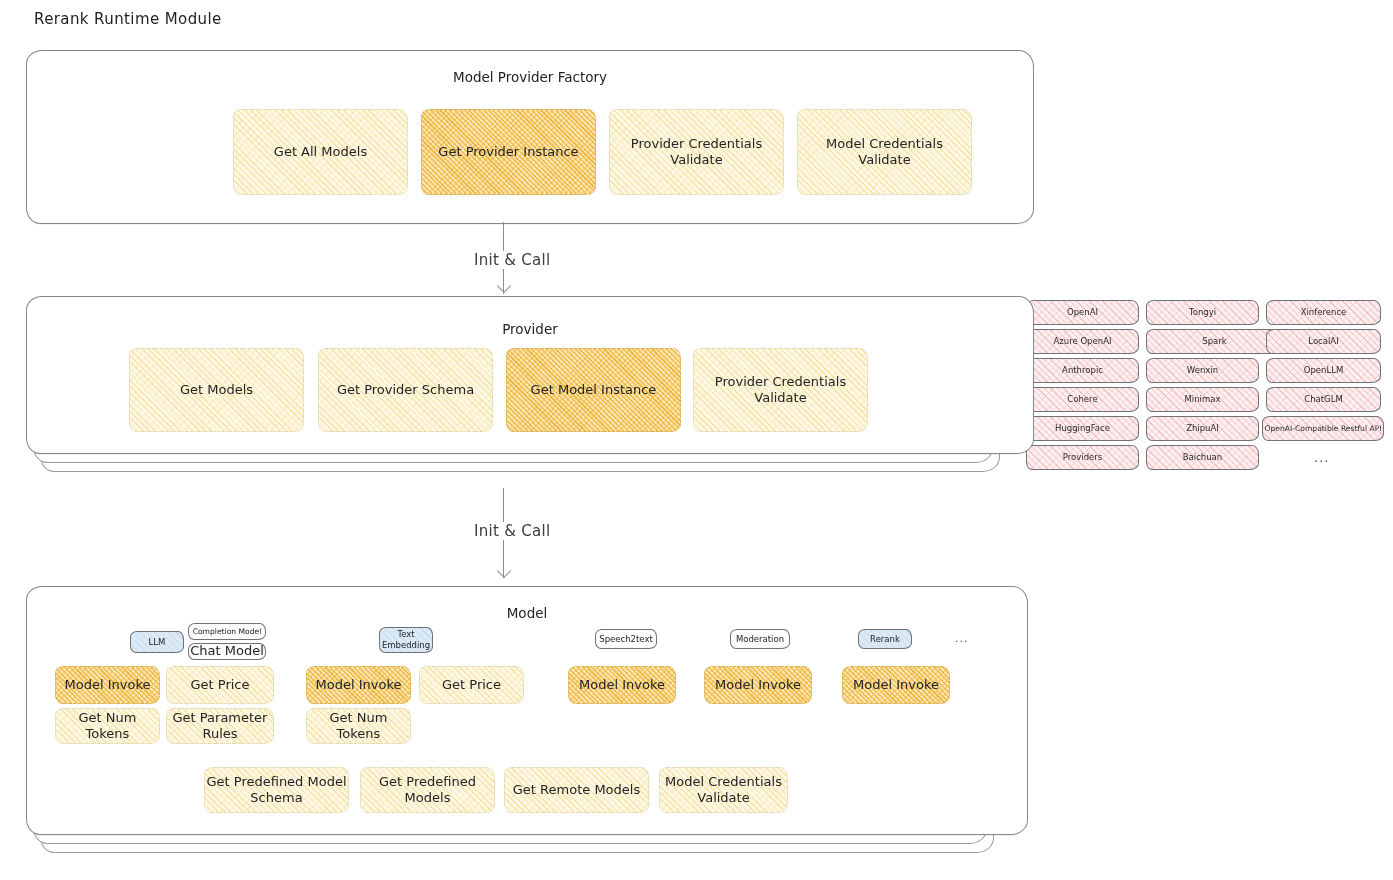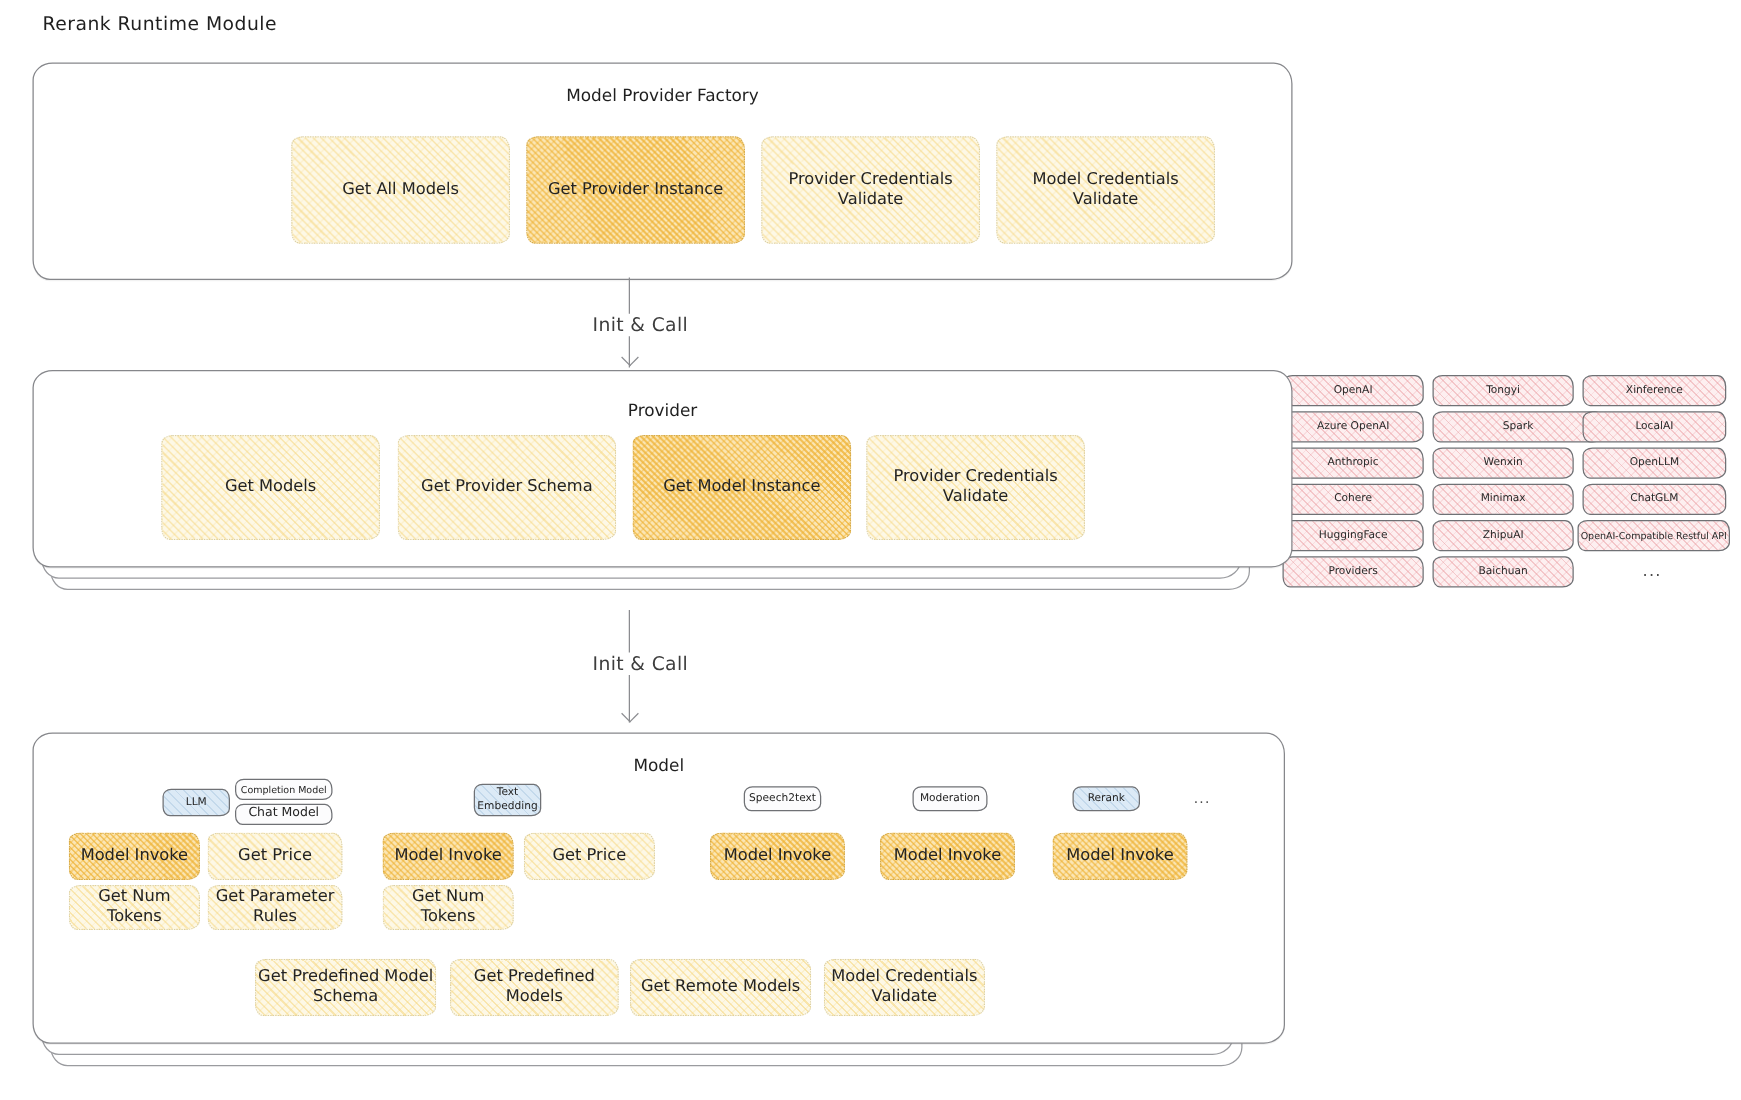--- a/index.html
+++ b/index.html
@@ -174,21 +174,21 @@
   <div class="arrow-label" style="left:470px;top:522px;">Init &amp; Call</div>
 
   <div class="stack-l2" style="left:40px;top:600px;width:952px;height:251px;"></div>
   <div class="stack-l1" style="left:33px;top:593px;width:952px;height:249px;"></div>
 
   <div class="panel sketch" style="left:26px;top:586px;width:952px;height:247px;z-index:2;">
     <div class="panel-title" style="top:18px;">Model</div>
 
     <div class="node b-fill" style="left:103px;top:44px;width:54px;height:22px;">LLM</div>
     <div class="node w-chip" style="left:161px;top:36px;width:78px;height:17px;font-size:7.6px;">Completion Model</div>
-    <div class="node w-chip" style="left:161px;top:56px;width:78px;height:17px;font-size:10px;">Chat Model</div>
+    <div class="node w-chip" style="left:161px;top:56px;width:78px;height:17px;font-size:13px;">Chat Model</div>
 
     <div class="node y-dense" style="left:28px;top:79px;width:105px;height:38px;">Model Invoke</div>
     <div class="node y-light" style="left:139px;top:79px;width:108px;height:38px;">Get Price</div>
     <div class="node y-light" style="left:28px;top:121px;width:105px;height:36px;">Get Num Tokens</div>
     <div class="node y-light" style="left:139px;top:121px;width:108px;height:36px;">Get Parameter Rules</div>
 
     <div class="node b-fill" style="left:352px;top:40px;width:54px;height:26px;">Text Embedding</div>
 
     <div class="node y-dense" style="left:279px;top:79px;width:105px;height:38px;">Model Invoke</div>
     <div class="node y-light" style="left:392px;top:79px;width:105px;height:38px;">Get Price</div>

